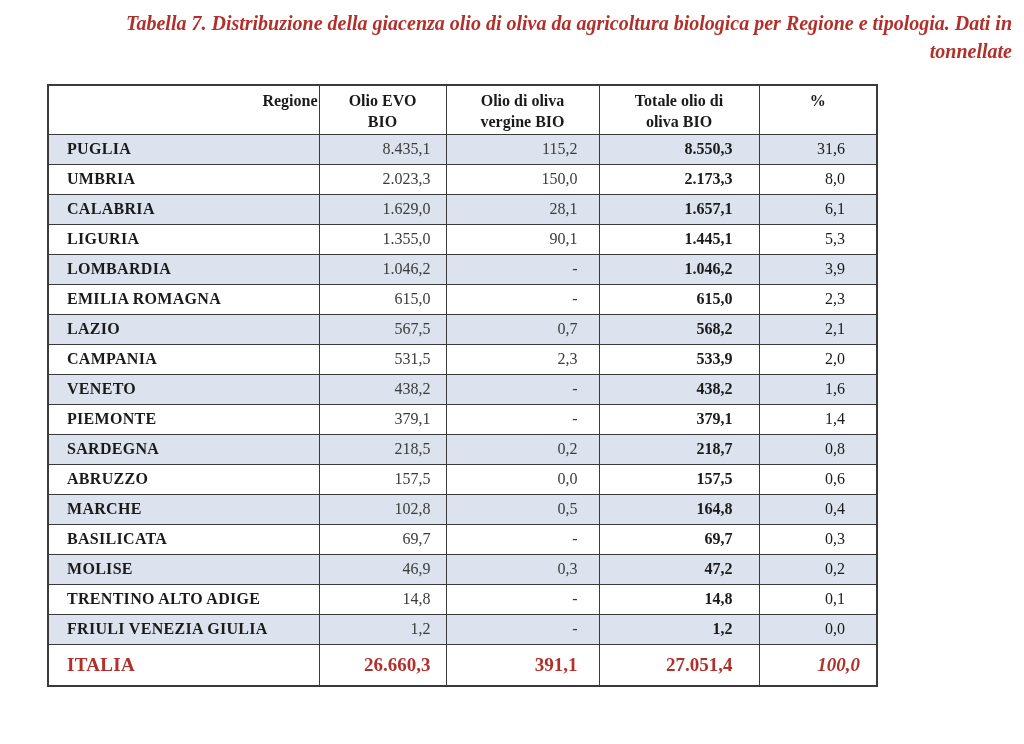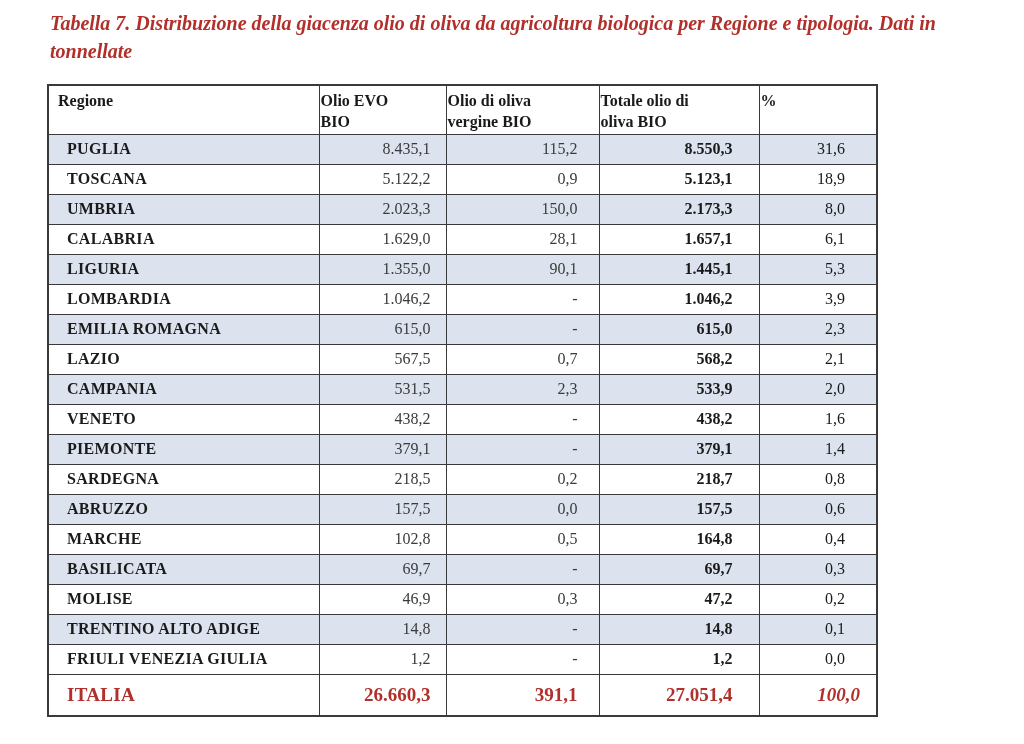--- a/index.html
+++ b/index.html
@@ -21,46 +21,47 @@
   }
   .doc-title{
     position:absolute;
     left:50px; top:10px;
     width:962px;
     color:var(--accent-red);
     font-weight:bold;
     font-style:italic;
     font-size:20px;
     line-height:1.38;
+    text-align:right;
   }
   table.bio-table{
     position:absolute;
     left:47px; top:84px;
     width:829px;
     border-collapse:collapse;
     table-layout:fixed;
     border:2px solid var(--border-col);
   }
   .bio-table th, .bio-table td{
     border:1px solid var(--border-col);
     overflow:hidden;
   }
   .bio-table thead th{
     height:49px;
     vertical-align:top;
     padding-top:5px;
     font-size:16px;
     font-weight:bold;
-    text-align:left;
+    text-align:center;
     white-space:pre-line;
     line-height:1.3;
     background:#ffffff;
   }
   .bio-table thead th.h-region{
-    text-align:left;
+    text-align:right;
     padding-left:9px;
   }
   .bio-table tbody td{
     height:30px;
     font-size:16px;
     vertical-align:middle;
     background:#ffffff;
   }
   .bio-table tbody tr:nth-child(odd) td{
     background:var(--stripe);
@@ -115,27 +116,20 @@
   </thead>
   <tbody>
       <tr>
     <td class="c-region">PUGLIA</td>
     <td class="num c-evo">8.435,1</td>
     <td class="num c-vergine">115,2</td>
     <td class="num c-totale">8.550,3</td>
     <td class="num c-pct">31,6</td>
   </tr>
       <tr>
-    <td class="c-region">TOSCANA</td>
-    <td class="num c-evo">5.122,2</td>
-    <td class="num c-vergine">0,9</td>
-    <td class="num c-totale">5.123,1</td>
-    <td class="num c-pct">18,9</td>
-  </tr>
-      <tr>
     <td class="c-region">UMBRIA</td>
     <td class="num c-evo">2.023,3</td>
     <td class="num c-vergine">150,0</td>
     <td class="num c-totale">2.173,3</td>
     <td class="num c-pct">8,0</td>
   </tr>
       <tr>
     <td class="c-region">CALABRIA</td>
     <td class="num c-evo">1.629,0</td>
     <td class="num c-vergine">28,1</td>

